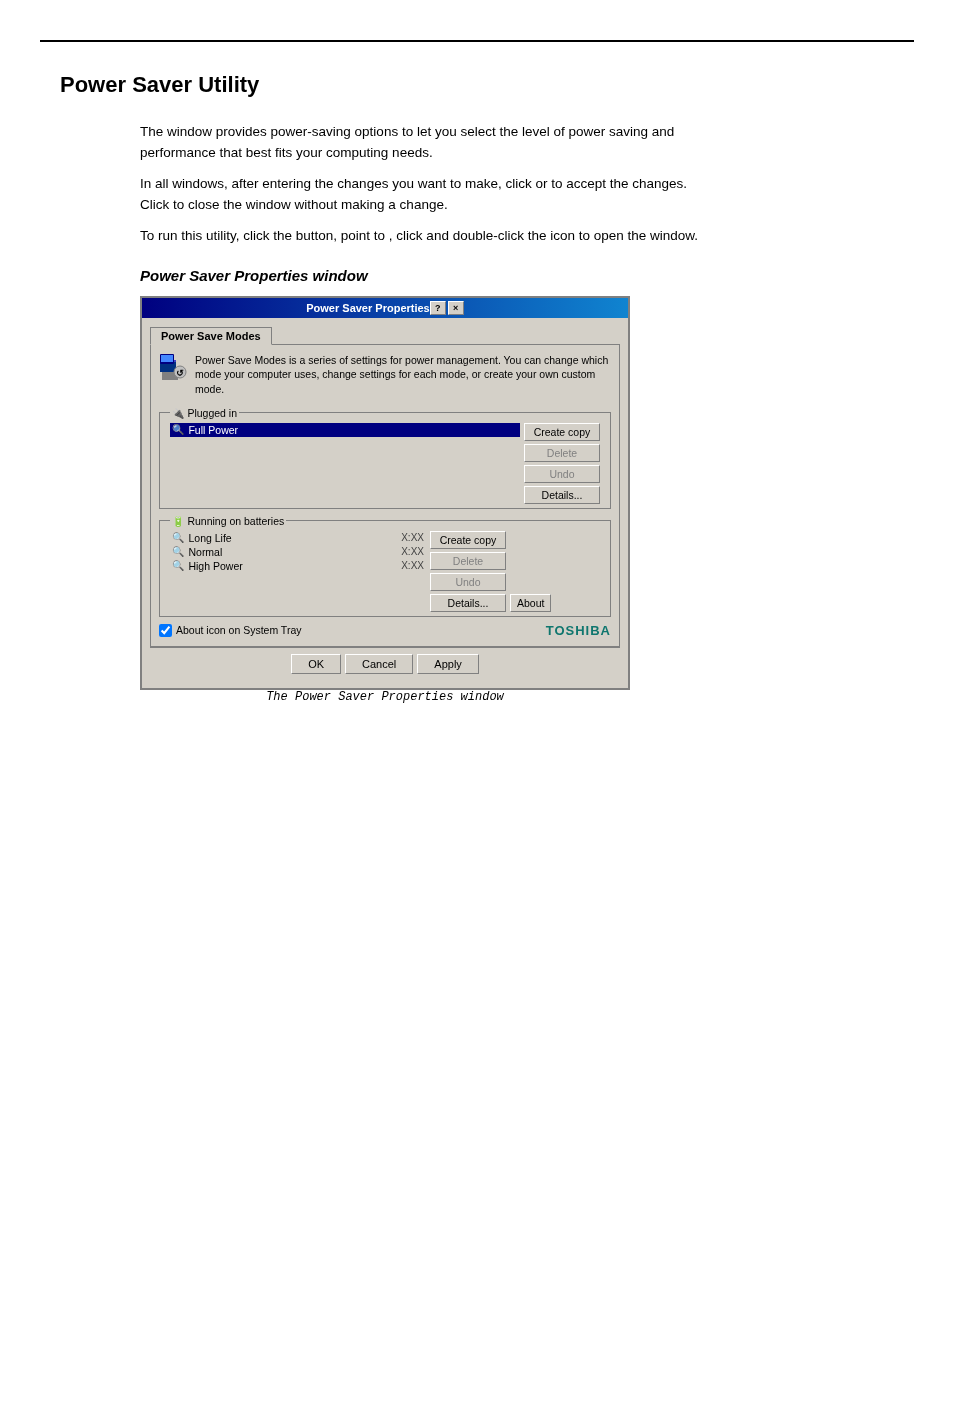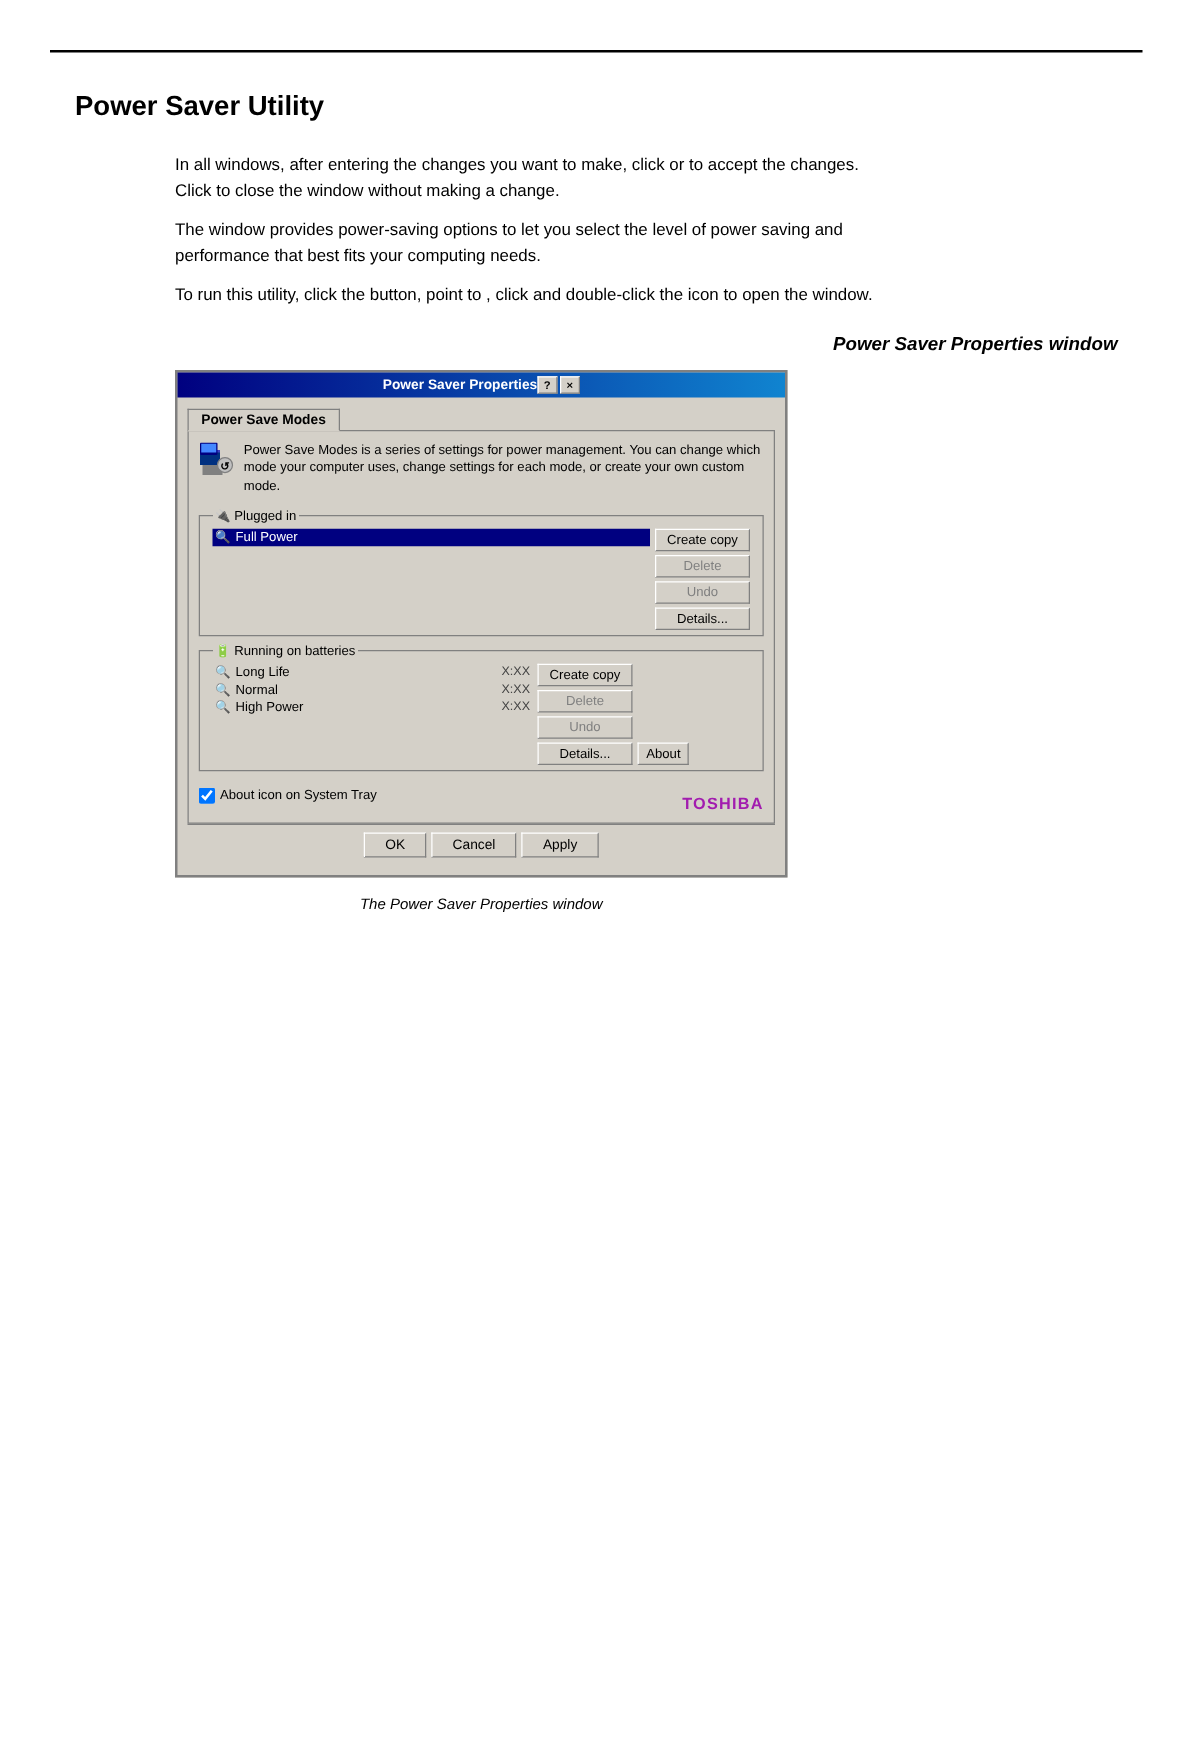--- a/index.html
+++ b/index.html
@@ -49,21 +49,20 @@
     }
 
     
     .section-heading {
       font-size: 15px;
       font-style: italic;
       font-weight: bold;
       margin-left: 80px;
       margin-top: 20px;
       margin-bottom: 12px;
-      text-align: right;
     }
 
     
     .dialog-wrapper {
       margin-left: 80px;
       margin-top: 10px;
       width: 490px;
     }
 
     
@@ -233,26 +232,25 @@
     
     .checkbox-row {
       display: flex;
       align-items: center;
       gap: 4px;
       margin-top: 6px;
       font-size: 10.5px;
     }
 
     .toshiba-logo {
-      color: #a21caf;
+      color: #0f766e;
       font-weight: bold;
       font-size: 13px;
       letter-spacing: 1px;
       margin-left: auto;
-      margin-top: 12px;
     }
 
     
     .dialog-footer {
       display: flex;
       justify-content: center;
       gap: 4px;
       padding: 6px 8px;
       border-top: 1px solid #808080;
     }
@@ -264,21 +262,22 @@
       padding: 3px 16px;
       font-size: 11px;
       cursor: pointer;
     }
 
     
     .dialog-caption {
       font-size: 12px;
       font-style: italic;
       text-align: center;
-      margin-top: 14px;
+      margin-top: 0;
+      font-family: Liberation Mono, monospace;
     }
 
     fieldset {
       border: 1px solid #808080;
       margin-bottom: 6px;
       padding: 4px 10px;
     }
 
     legend {
       font-size: 10.5px;
@@ -290,22 +289,22 @@
 <body>
 
 <div class="page-container">
 
   <div class="top-rule"></div>
 
   <div class="main-content">
 
     <h1 class="page-title">Power Saver Utility</h1>
 
+    <p class="body-text">The                                    window provides power-saving options to let you select the level of power saving and performance that best fits your computing needs.</p>
     <p class="body-text">In all windows, after entering the changes you want to make, click or         to accept the changes. Click           to close the window without making a change.</p>
-    <p class="body-text">The                                    window provides power-saving options to let you select the level of power saving and performance that best fits your computing needs.</p>
     <p class="body-text">To run this utility, click the          button, point to                , click                and double-click the                    icon to open the window.</p>
 
     <h2 class="section-heading">Power Saver Properties window</h2>
 
     <div class="dialog-wrapper">
       <div class="dialog">
 
         <div class="dialog-titlebar">
           <span>Power Saver Properties</span>
           <div class="dialog-titlebar-buttons">

